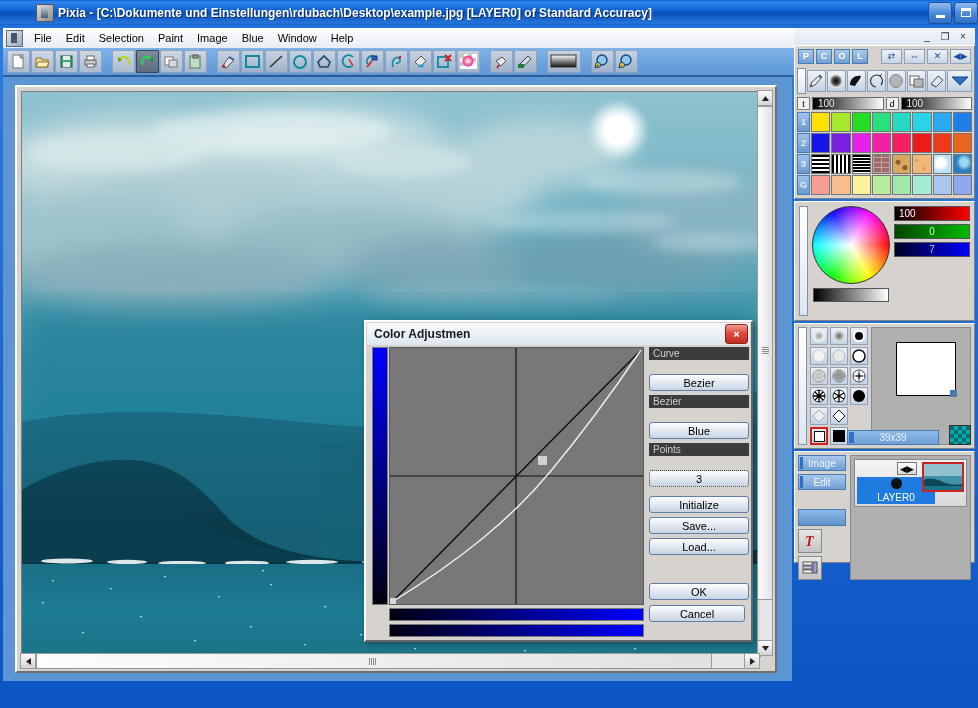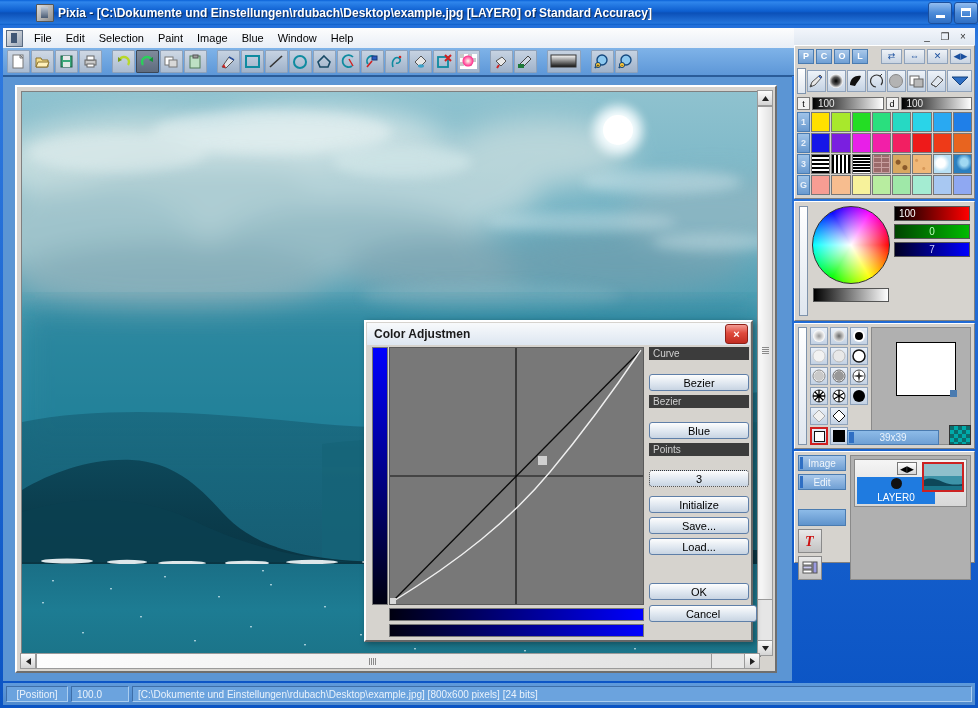--- a/index.html
+++ b/index.html
@@ -222,21 +222,21 @@
     background:linear-gradient(90deg,#000010,#0000ff);border:1px solid #777;box-sizing:border-box;}
 
   .ctrl-col{position:absolute;left:280px;top:0;width:100px;}
   .ctrl-hdr{background:#3c3c3c;color:#d0d0d0;font-size:10px;padding:1px 4px;margin-bottom:14px;}
   .dbtn{width:100%;height:17px;margin-bottom:4px;
     background:linear-gradient(#fdfdfd,#dfe7f0 55%,#c8d4e2);
     border:1px solid #5f7fa8;border-radius:3px;
     font-size:11px;color:#000;display:flex;align-items:center;justify-content:center;box-sizing:border-box;}
   .dbtn.dotted{border:1px dotted #333;}
   .dlg-ok{position:absolute;left:280px;top:236px;width:100px;}
-  .dlg-cancel{position:absolute;left:280px;top:258px;width:108px;}
+  .dlg-cancel{position:absolute;left:280px;top:258px;width:96px;}
 </style>
 </head>
 <body>
 
 <div class="app">
   <div class="win-frame"></div>
 
   <div class="titlebar">
     <div class="title-ico"></div>
     <div class="title-text">Pixia - [C:\Dokumente und Einstellungen\rdubach\Desktop\example.jpg [LAYER0] of Standard Accuracy]</div>
@@ -958,18 +958,13 @@
                 <path d="M0 16 C 6 13, 12 15, 19 18 C 26 21, 32 21, 38 20 L38 26 L0 26 Z" fill="#0d4759"></path>
                 <rect y="22" width="38" height="4" fill="#1b7489"></rect>
               </svg>
             </div>
           </div>
         </div>
       </div>
     </div>
   </div>
 
-  <div class="statusbar">
-    <div class="sb-field sb-f1">[Position]</div>
-    <div class="sb-field sb-f2">100.0</div>
-    <div class="sb-field sb-f3">[C:\Dokumente und Einstellungen\rdubach\Desktop\example.jpg] [800x600 pixels] [24 bits]</div>
-  </div>
 </div>
 
 </body></html>

